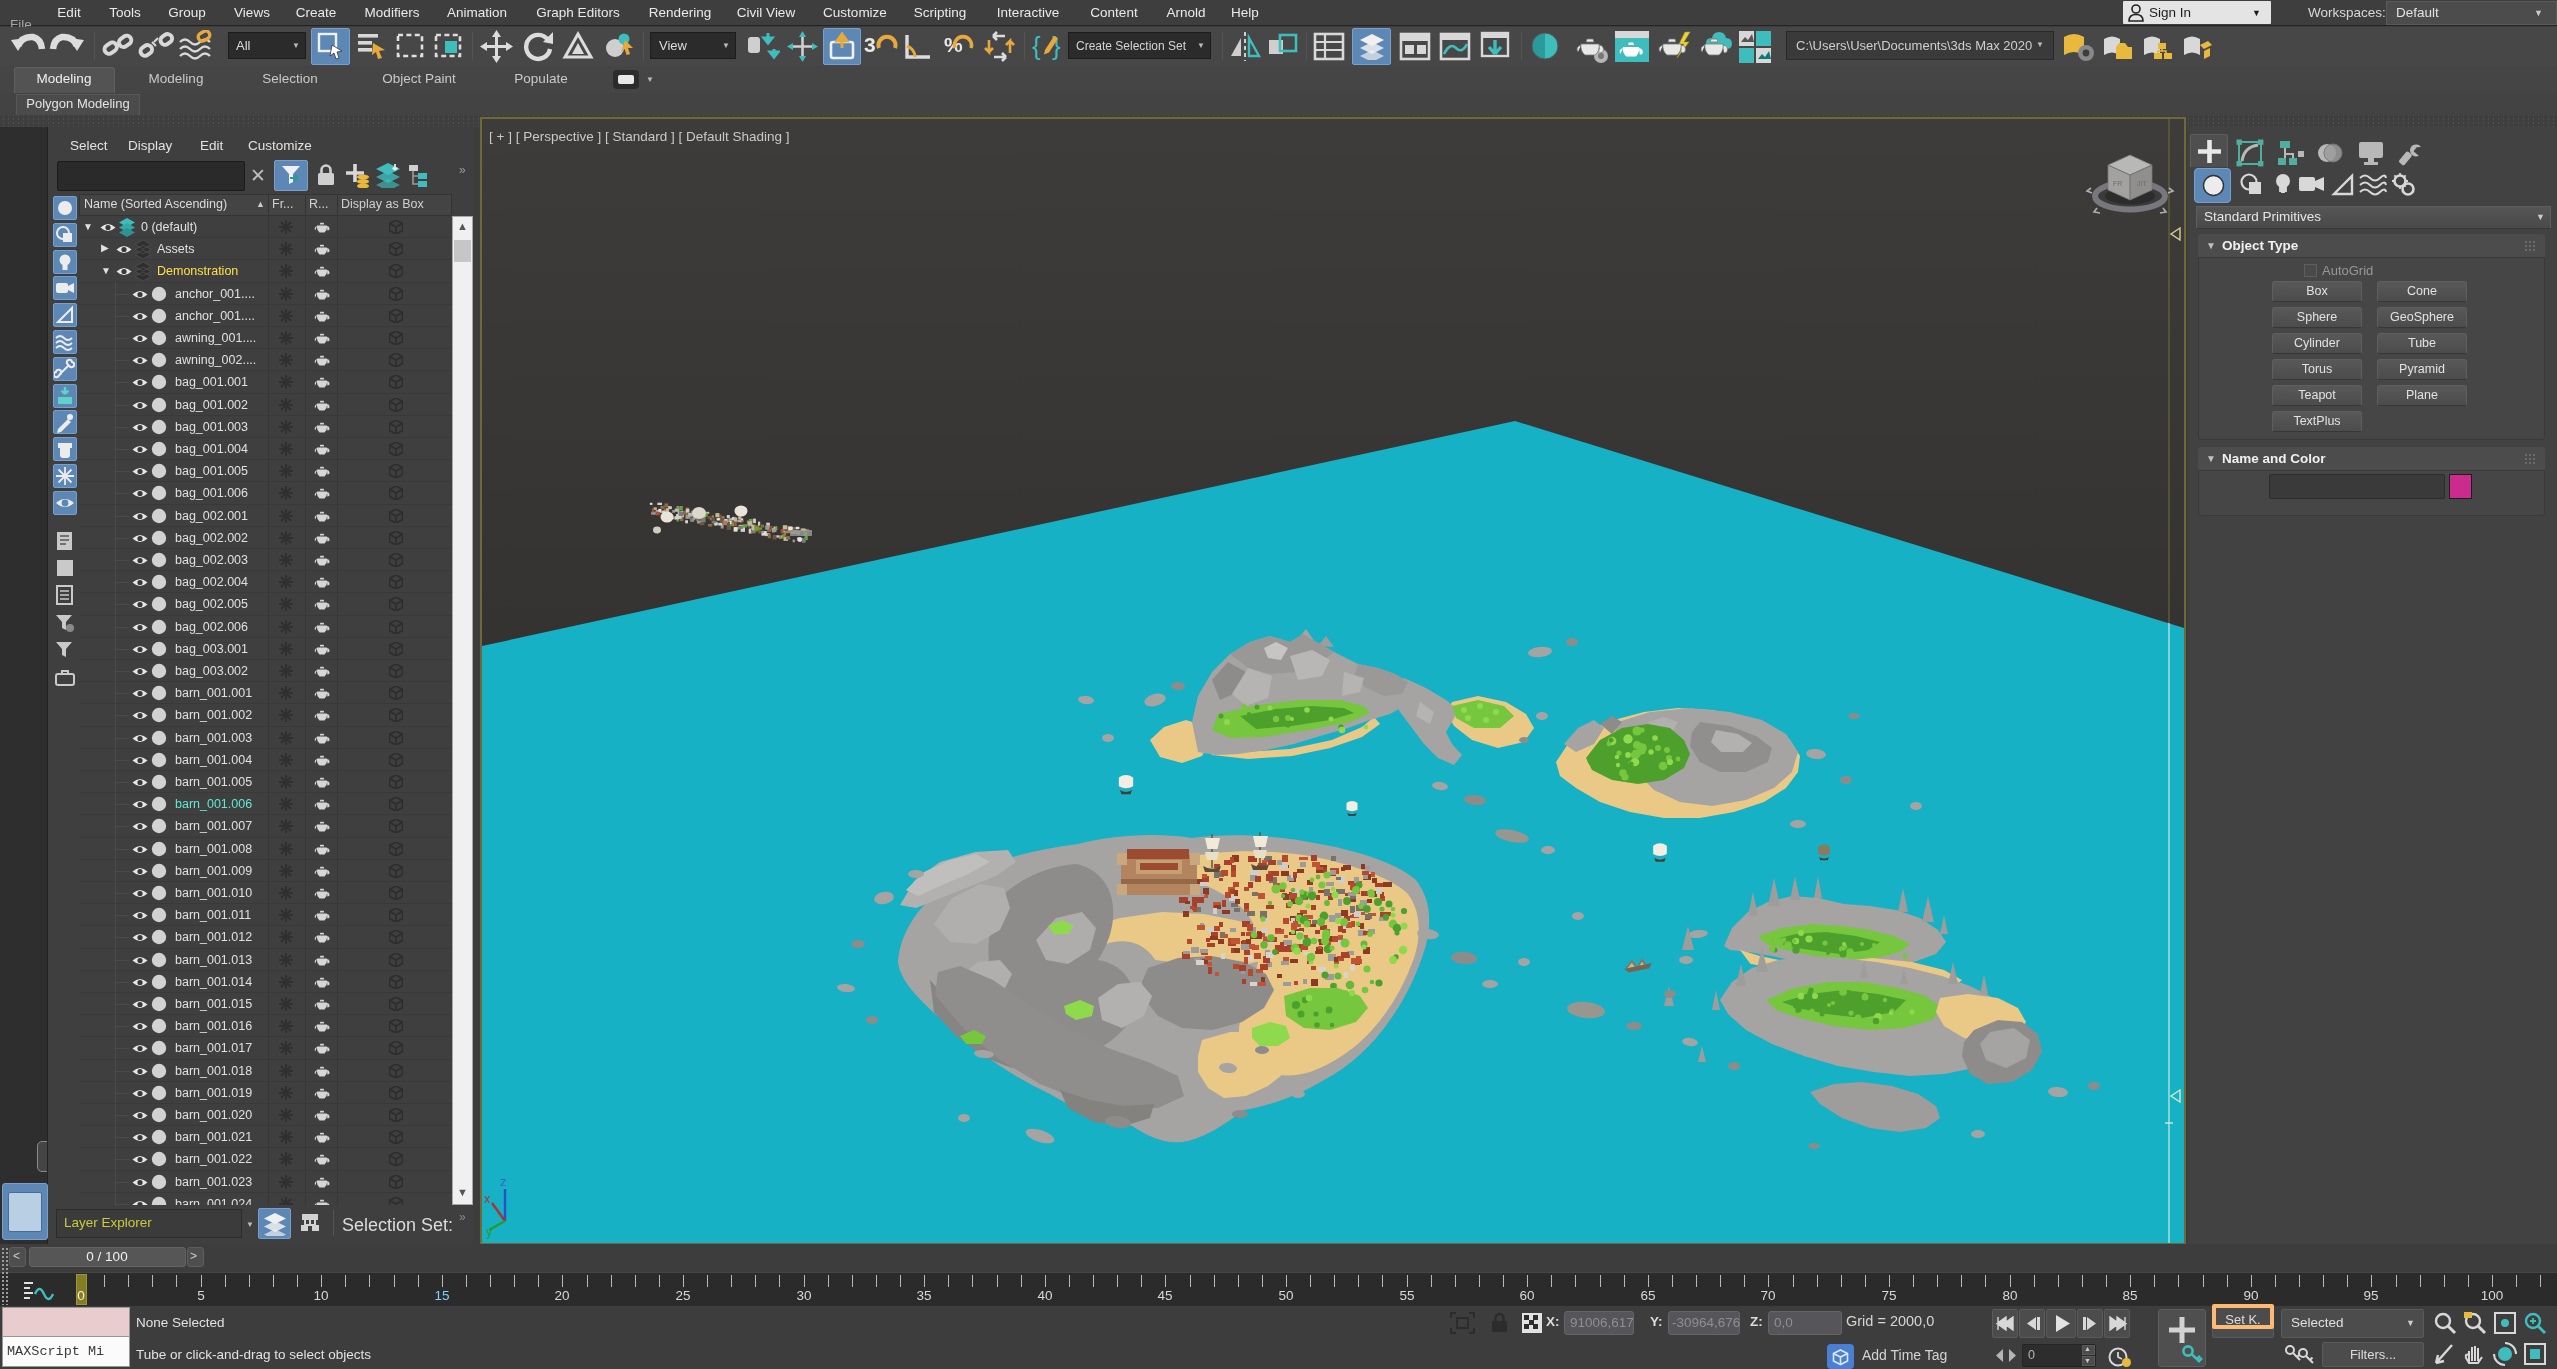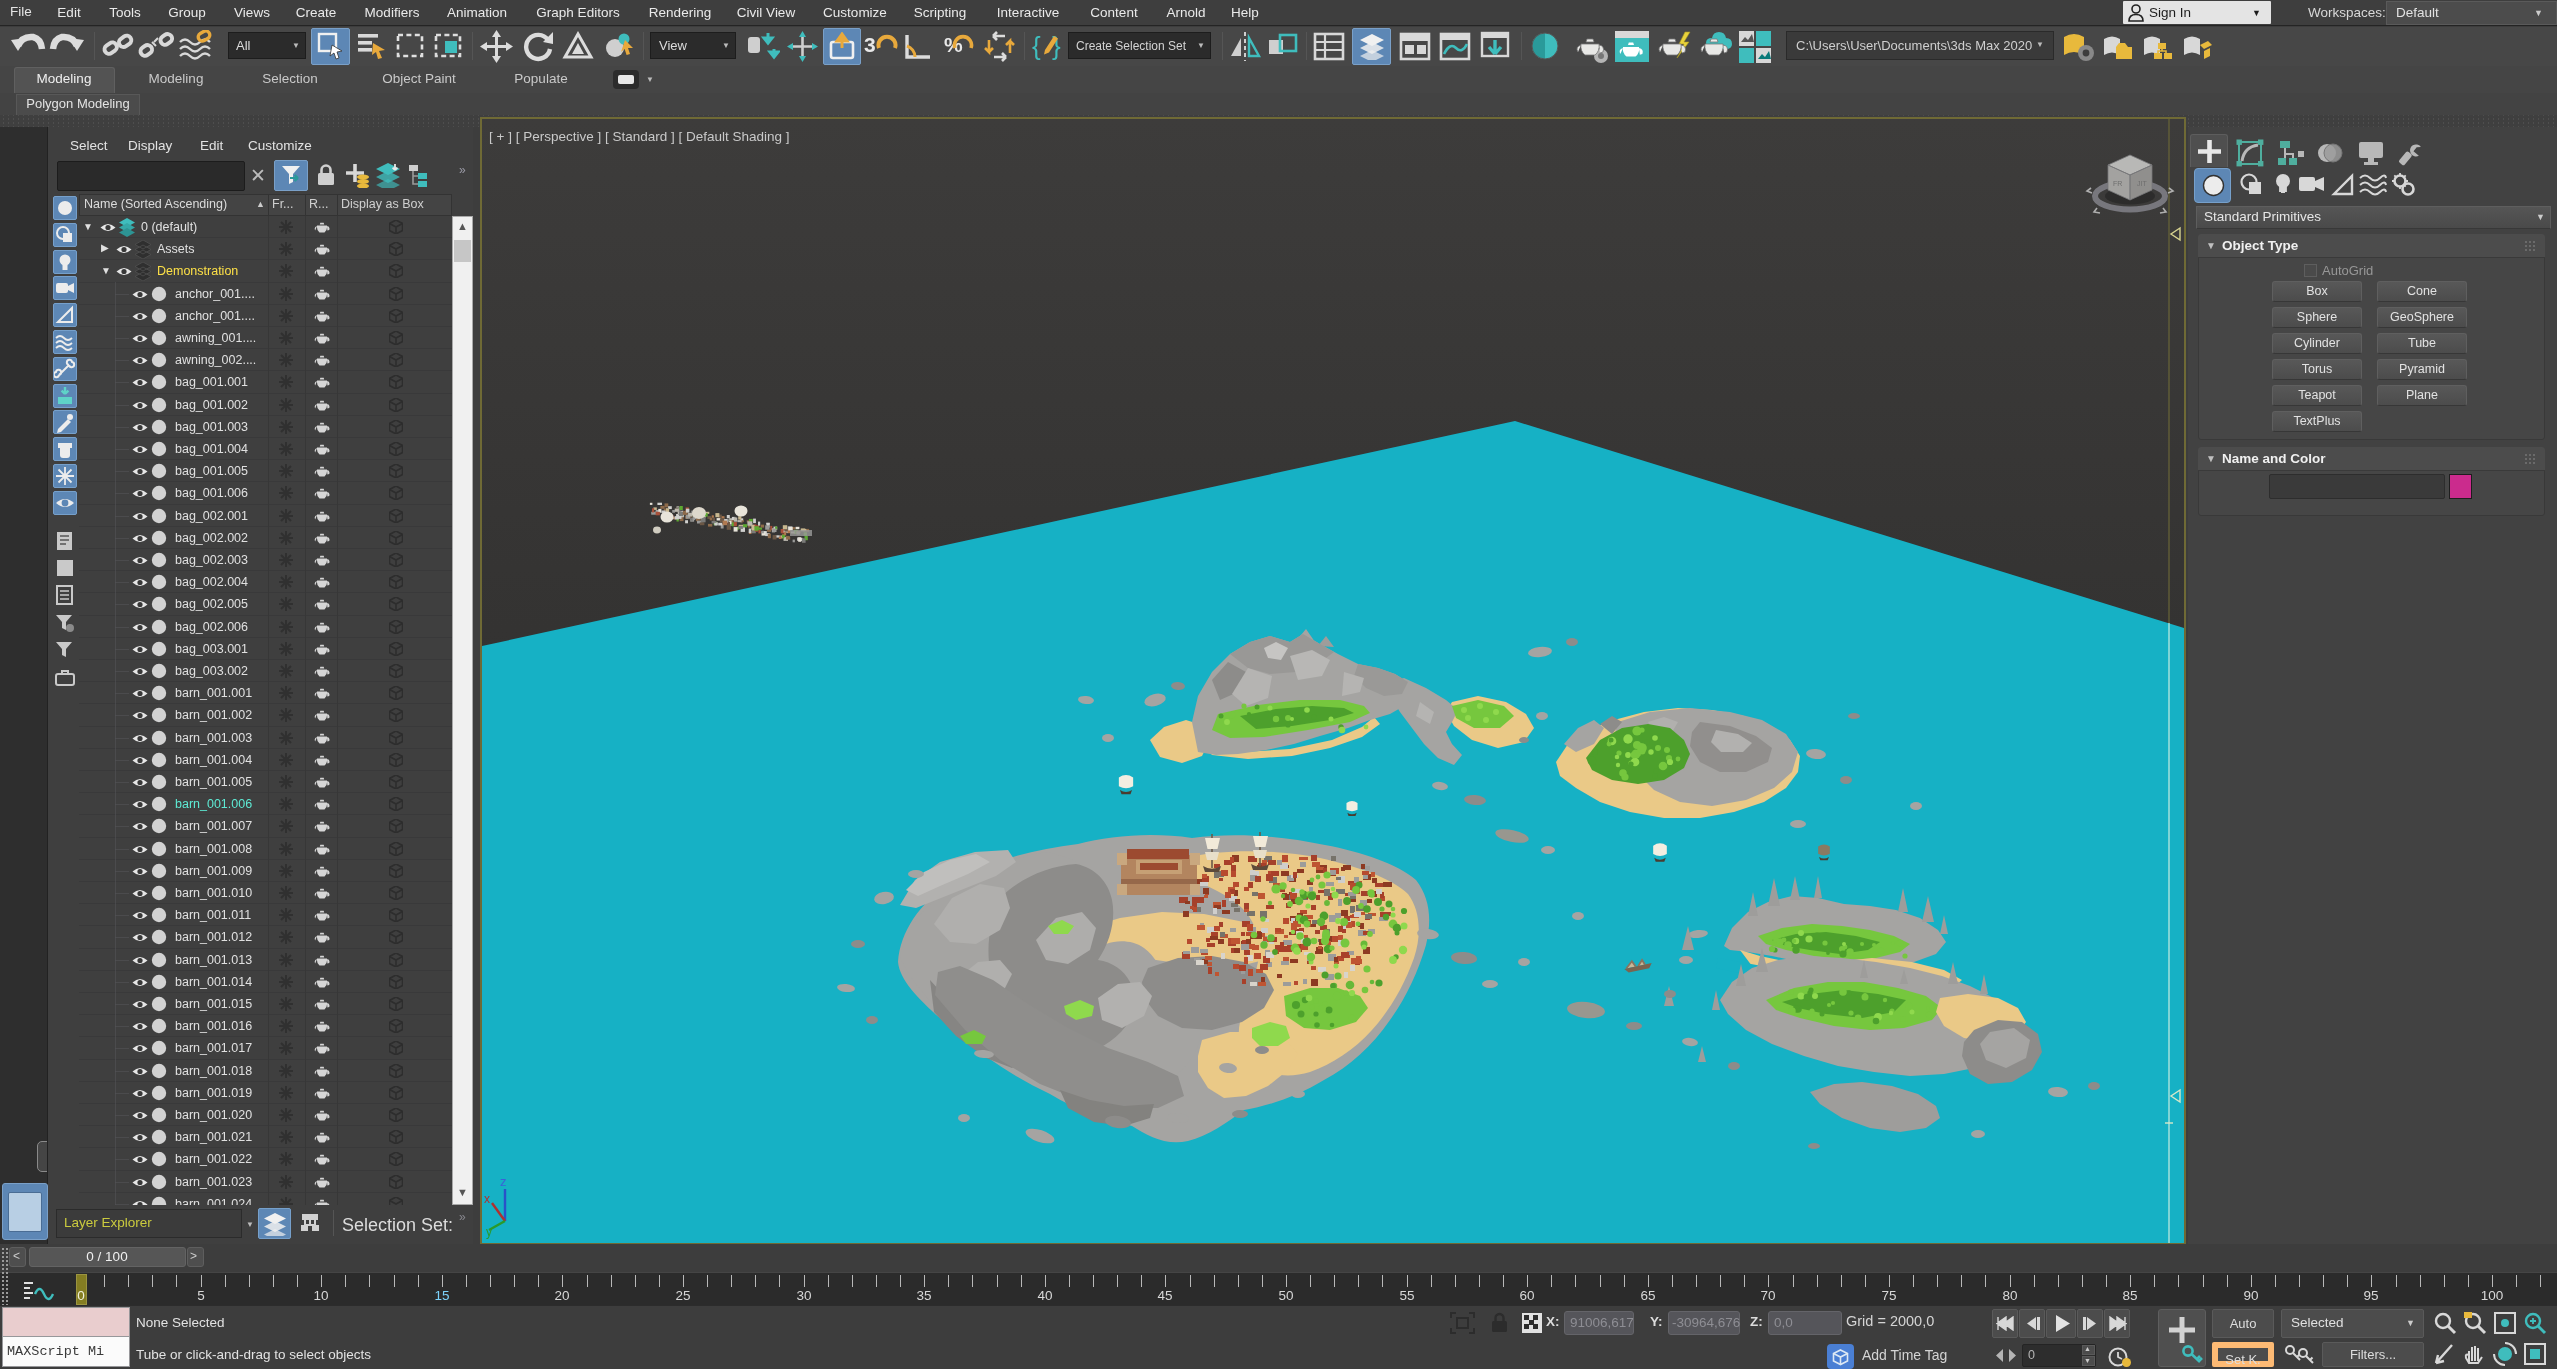--- a/index.html
+++ b/index.html
@@ -3,21 +3,21 @@
 <style>
 *{margin:0;padding:0;box-sizing:border-box}
 html,body{width:2557px;height:1369px;overflow:hidden;background:#3d3d3d;
  font-family:"Liberation Sans",sans-serif;}
 .abs{position:absolute}
 .txt{position:absolute;white-space:nowrap}
 </style></head>
 <body>
 
 <div class="abs" style="left:0;top:0;width:2557px;height:26px;background:#3e3e3e;border-bottom:1px solid #242424"></div>
-<div class="txt" style="left:21px;top:4px;transform:translateX(-50%);font-size:13.5px;color:#e5e5e5">File</div>
+<div class="txt" style="left:21px;top:17px;transform:translateX(-50%);font-size:13.5px;color:#a3a3a3">File</div>
 <div class="txt" style="left:69px;top:5px;transform:translateX(-50%);font-size:13.5px;color:#eaeaea">Edit</div>
 <div class="txt" style="left:125px;top:5px;transform:translateX(-50%);font-size:13.5px;color:#eaeaea">Tools</div>
 <div class="txt" style="left:187px;top:5px;transform:translateX(-50%);font-size:13.5px;color:#eaeaea">Group</div>
 <div class="txt" style="left:252px;top:5px;transform:translateX(-50%);font-size:13.5px;color:#eaeaea">Views</div>
 <div class="txt" style="left:316px;top:5px;transform:translateX(-50%);font-size:13.5px;color:#eaeaea">Create</div>
 <div class="txt" style="left:392px;top:5px;transform:translateX(-50%);font-size:13.5px;color:#eaeaea">Modifiers</div>
 <div class="txt" style="left:477px;top:5px;transform:translateX(-50%);font-size:13.5px;color:#eaeaea">Animation</div>
 <div class="txt" style="left:578px;top:5px;transform:translateX(-50%);font-size:13.5px;color:#eaeaea">Graph Editors</div>
 <div class="txt" style="left:680px;top:5px;transform:translateX(-50%);font-size:13.5px;color:#eaeaea">Rendering</div>
 <div class="txt" style="left:766px;top:5px;transform:translateX(-50%);font-size:13.5px;color:#eaeaea">Civil View</div>
@@ -2540,21 +2540,21 @@
   </svg>
 <div class="abs" style="left:2158px;top:1309px;width:48px;height:58px;background:#4f4f4f;border:1px solid #5e5e5e;border-radius:3px"></div>
 <svg class="abs" style="left:2167px;top:1315px" width="30" height="30" viewBox="0 0 30 30">
     <path d="M15 2 V28 M2 15 H28" stroke="#d2d2d2" stroke-width="5"></path>
   </svg>
 <svg class="abs" style="left:2182px;top:1344px" width="22" height="20" viewBox="0 0 22 20">
     <circle cx="6" cy="7" r="4.6" fill="none" stroke="#3fbdbd" stroke-width="2.6"></circle>
     <path d="M9.5 10 L18 18 M15 15 l3 -3 M17 17 l3 -3" stroke="#3fbdbd" stroke-width="2.6" fill="none"></path>
   </svg>
 <div class="abs" style="left:2212px;top:1309px;width:62px;height:29px;background:#4c4c4c;border:1px solid #5a5a5a;border-radius:2px;color:#ddd;font-size:13px;text-align:center;line-height:27px">Auto</div>
-<div class="abs" style="left:2212px;top:1342px;width:62px;height:25px;background:#4c4c4c;border:6px solid #fdba74;border-radius:2px;color:#ddd;font-size:13px;text-align:center;line-height:23px">Set K.</div>
+<div class="abs" style="left:2212px;top:1304px;width:62px;height:25px;background:#4c4c4c;border:4px solid #fdba74;border-radius:2px;color:#ddd;font-size:13px;text-align:center;line-height:23px">Set K.</div>
 <div class="abs" style="left:2281px;top:1309px;width:143px;height:29px;background:#4c4c4c;border:1px solid #5a5a5a;border-radius:2px"></div>
 <div class="txt" style="left:2291px;top:1315px;font-size:13.5px;color:#e0e0e0">Selected</div>
 <div class="txt" style="left:2406px;top:1318px;font-size:9px;color:#ccc">▼</div>
 <svg class="abs" style="left:2284px;top:1344px" width="30" height="22" viewBox="0 0 30 22">
     <circle cx="6" cy="6" r="4" fill="none" stroke="#d8d8d8" stroke-width="2"></circle>
     <path d="M9 9 L16 16 M13 13 l2.5 -2.5" stroke="#d8d8d8" stroke-width="2" fill="none"></path>
     <circle cx="19" cy="9" r="4" fill="none" stroke="#d8d8d8" stroke-width="2"></circle>
     <path d="M22 12 L29 19 M26 16 l2.5 -2.5" stroke="#d8d8d8" stroke-width="2" fill="none"></path>
   </svg>
 <div class="abs" style="left:2322px;top:1342px;width:102px;height:25px;background:#4c4c4c;border:1px solid #5a5a5a;border-radius:2px;color:#ddd;font-size:13px;text-align:center;line-height:23px">Filters...</div>

